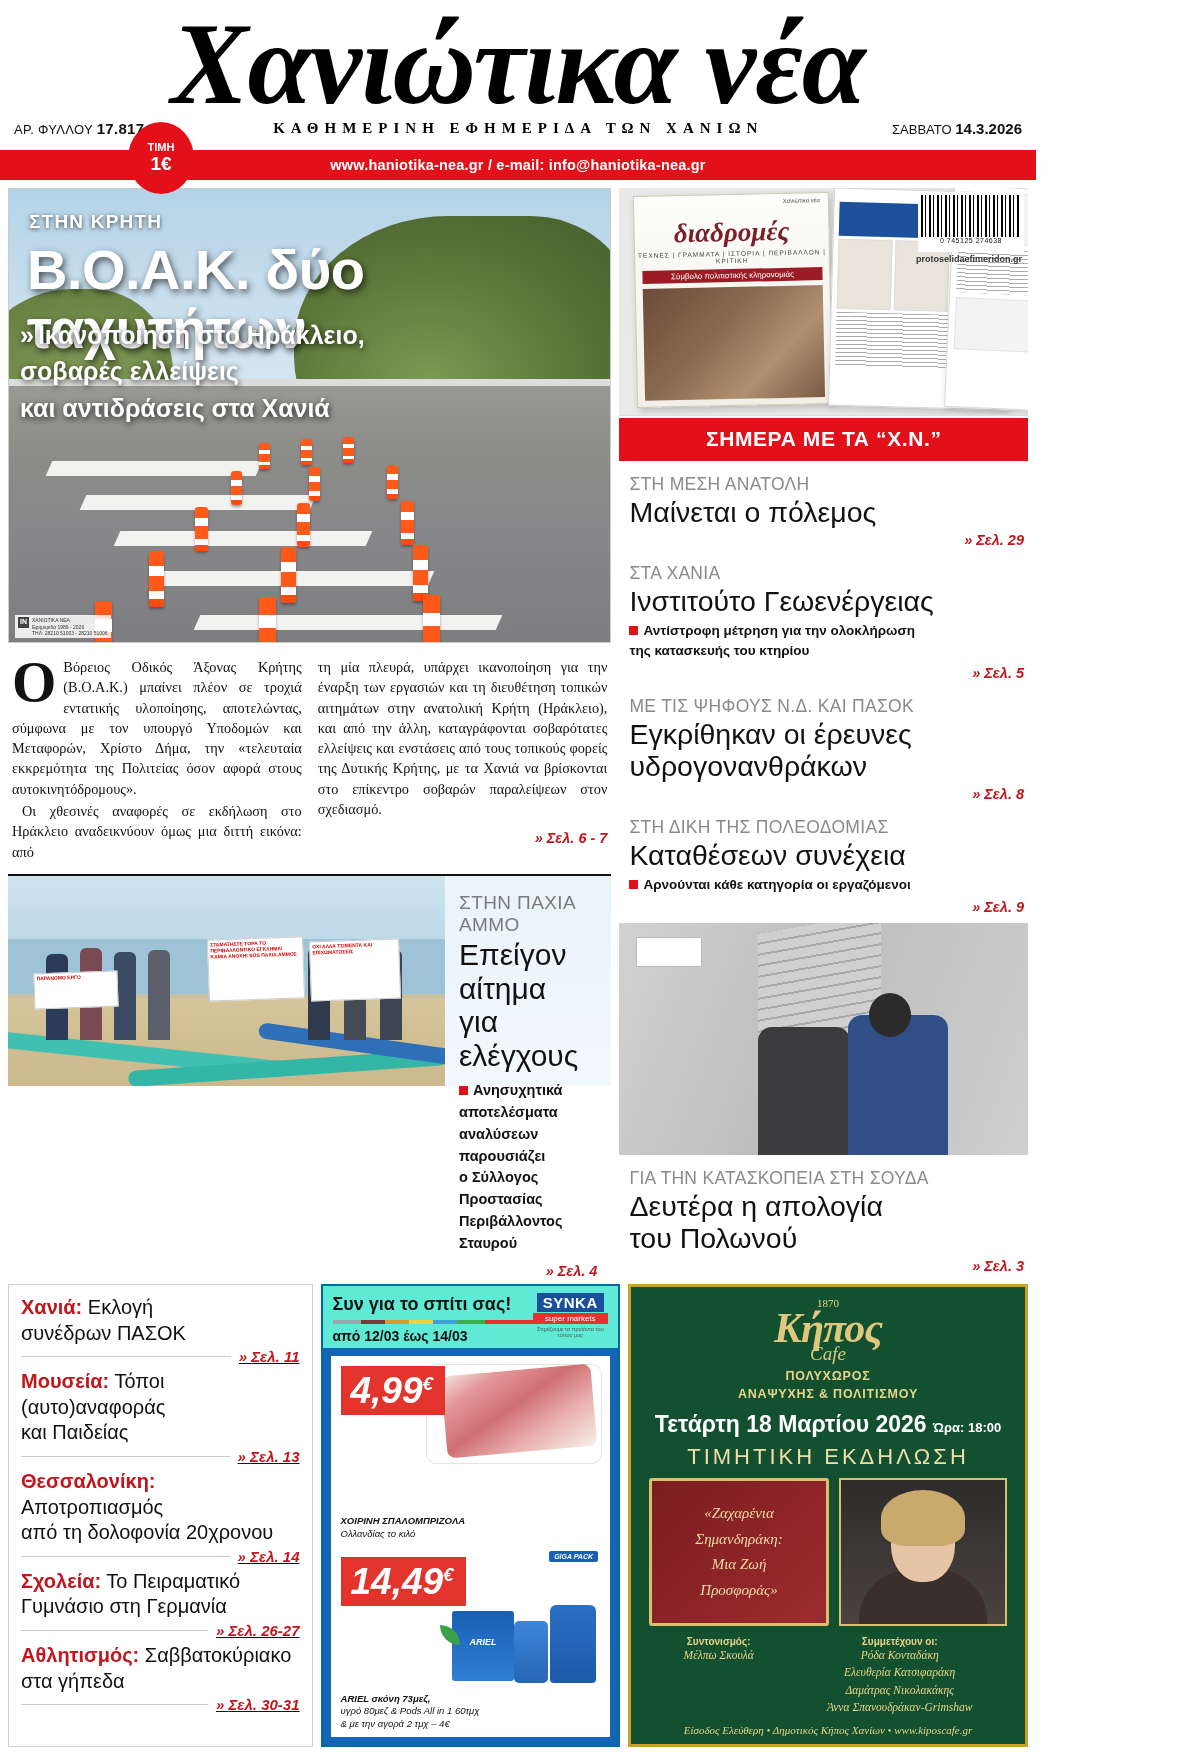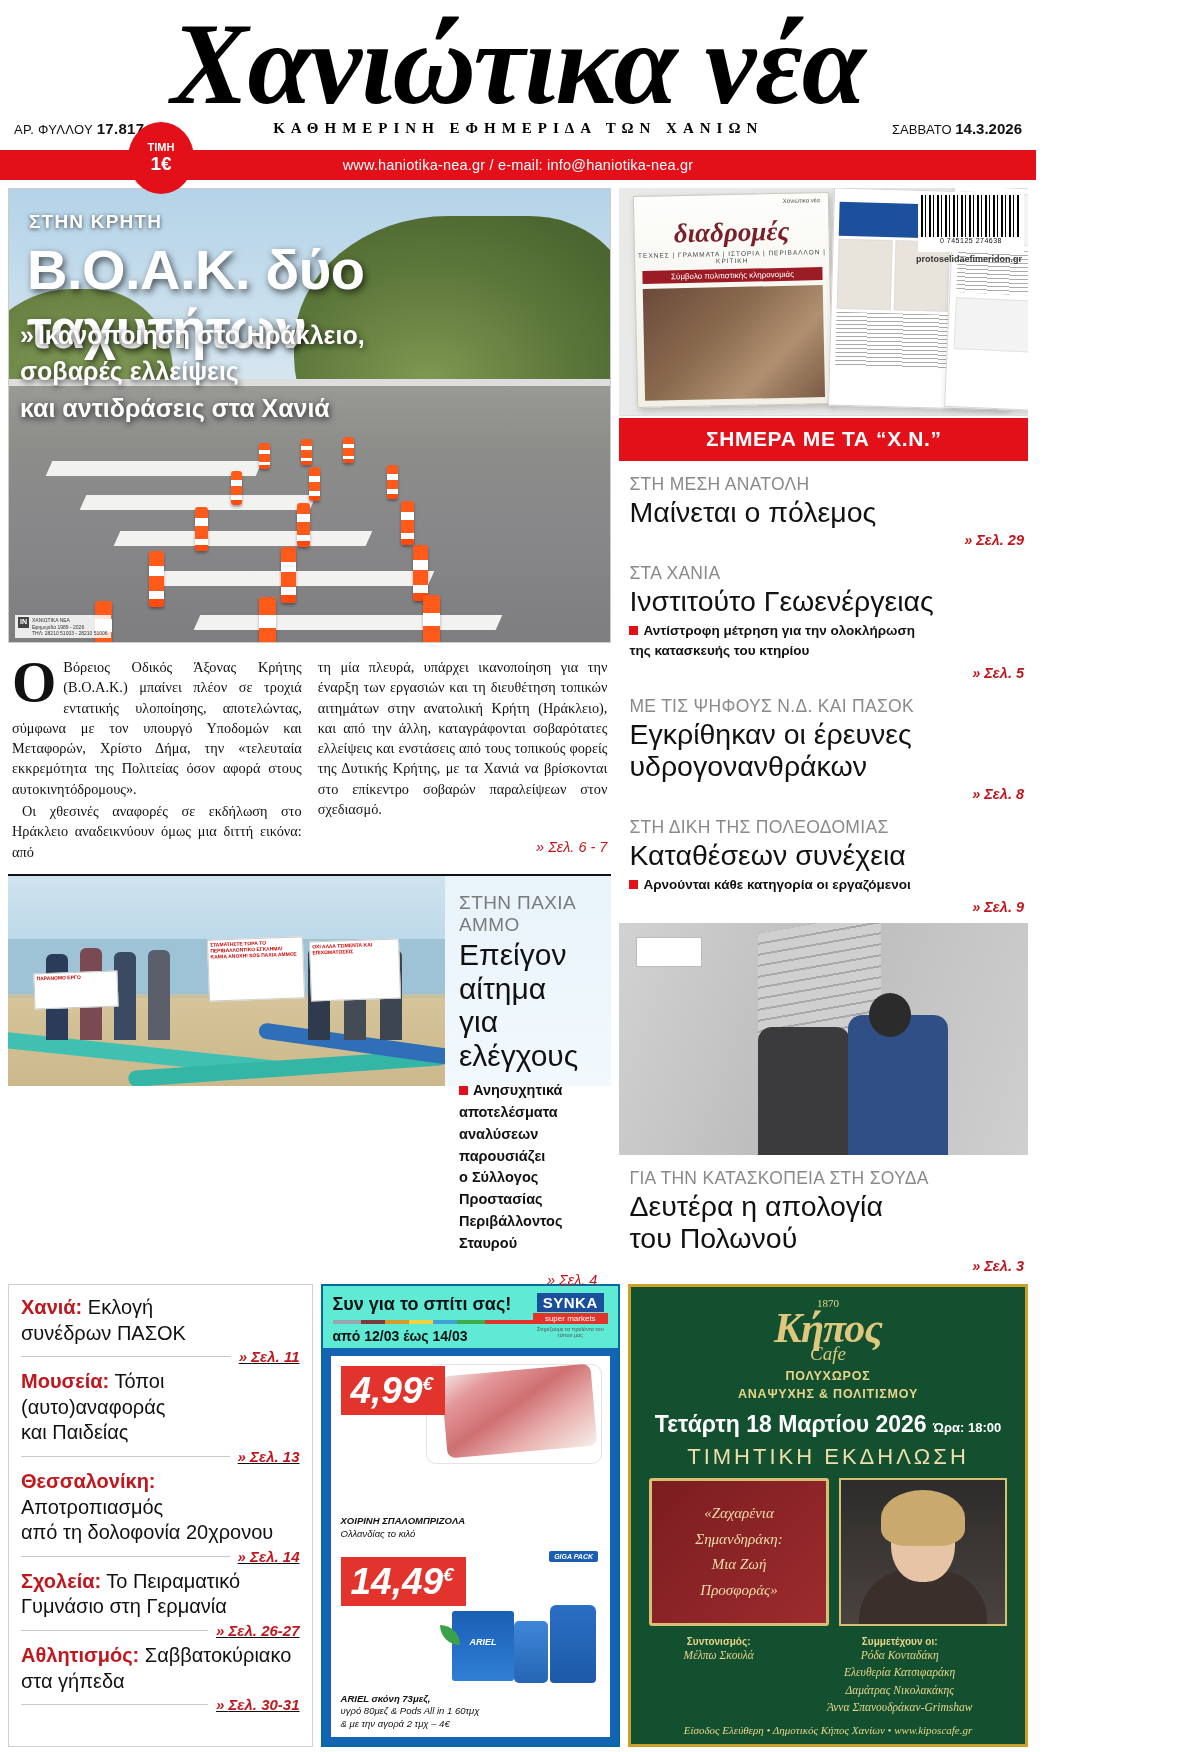--- a/index.html
+++ b/index.html
@@ -40,21 +40,21 @@
   .date-box { font-size: 13px; }
   .date-box b { font-size: 15px; }
 
   .red-bar {
     position: relative;
     height: 30px; background: #e3101a;
     display: flex; align-items: center; justify-content: center;
     margin-top: 10px;
   }
   .red-bar .site {
-    color: #fff; font-size: 14.5px; font-weight: 400; letter-spacing: .2px;
+    color: #fff; font-size: 14.5px; font-weight: 700; letter-spacing: .2px;
   }
   .price-badge {
     position: absolute; left: 128px; top: -28px;
     width: 66px; height: 72px; border-radius: 50%;
     background: #e3101a; color: #fff;
     display: flex; flex-direction: column; align-items: center; justify-content: center;
     z-index: 5; line-height: 1.15;
   }
   .price-badge .t { font-size: 11px; font-weight: 700; }
   .price-badge .v { font-size: 19px; font-weight: 700; }
@@ -122,22 +122,22 @@
   .lead-text {
     display: flex; gap: 16px; padding: 14px 4px 6px 4px;
     font-family: "Liberation Serif", serif;
   }
   .lt-col { width: 50%; font-size: 14.3px; line-height: 1.42; text-align: justify; }
   .dropcap {
     float: left; font-size: 57px; line-height: .82; font-weight: 700;
     padding: 2px 7px 0 0; font-family: "Liberation Serif", serif;
   }
   .sel-ref {
-    text-align: right; color: #c2161d; font-weight: 400; font-style: italic;
-    font-size: 14.5px; margin-top: 18px; font-family: "Liberation Sans", sans-serif;
+    text-align: right; color: #c2161d; font-weight: 700; font-style: italic;
+    font-size: 14.5px; margin-top: 9px; font-family: "Liberation Sans", sans-serif;
   }
   .sel-ref .ar { color:#c2161d; }
 
   
   .pachia {
     display: flex; margin-top: 6px; height: 212px;
     background: linear-gradient(180deg,#e8f3fa,#f2f9fd);
     border-top: 2px solid #111;
   }
   .pachia-photo {

